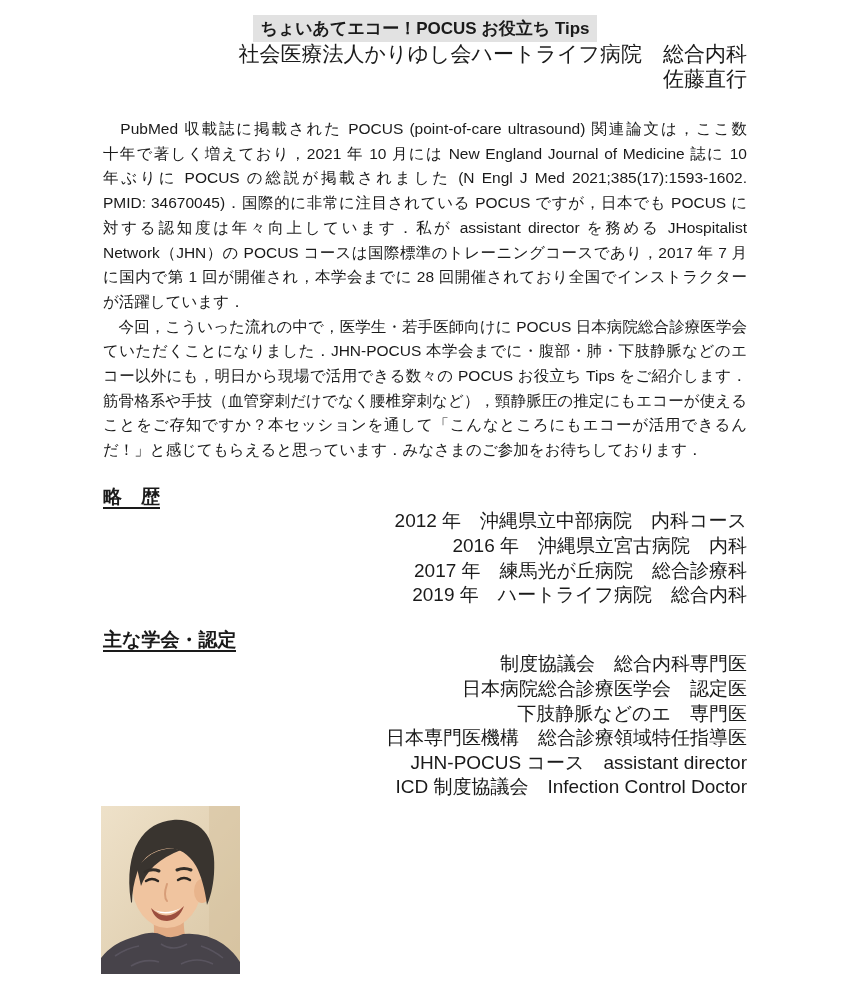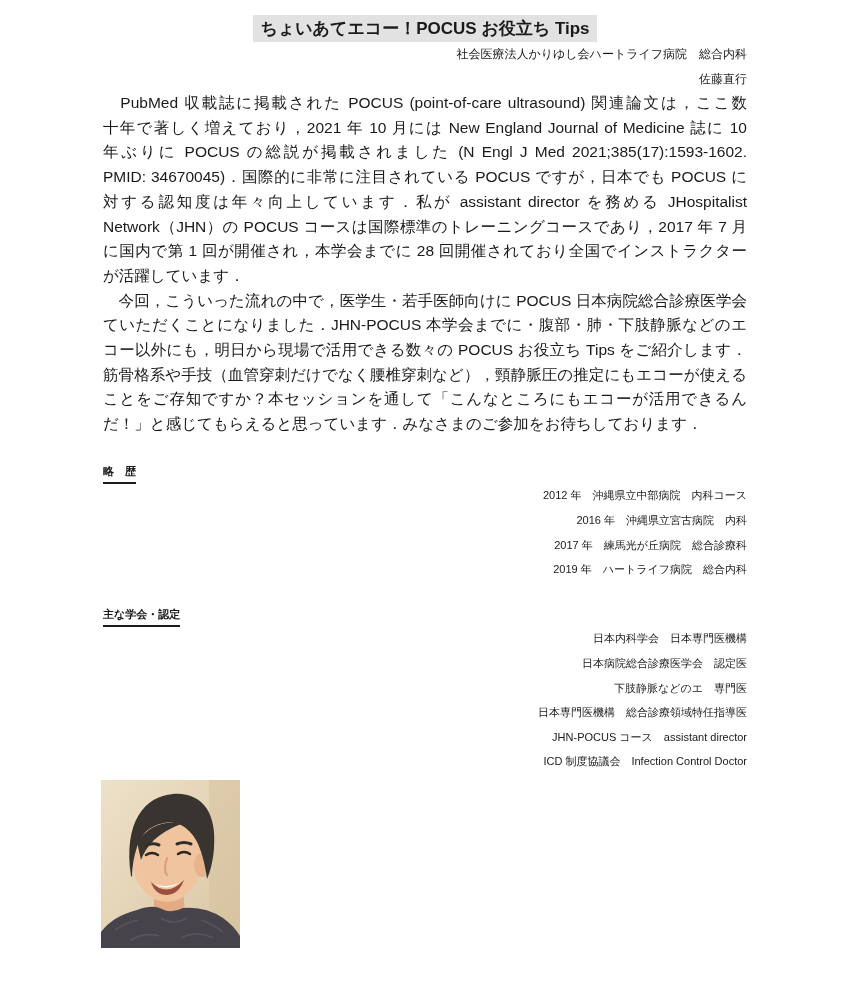--- a/index.html
+++ b/index.html
@@ -13,30 +13,30 @@
   }
   .page { position: absolute; left: 103px; top: 15px; width: 644px; }
 
   .title-row { text-align: center; height: 27px; text-decoration: underline; }
   .doc-title {
     display: inline-block;
     background: var(--highlight, #e2e2e2);
     font-weight: 700; font-size: 17px; line-height: 27px;
     padding: 0 7px; white-space: nowrap;
   }
-  .affiliation, .author { text-align: right; font-size: 12px; line-height: 24.5px; }
+  .affiliation, .author { text-align: right; font-size: 21px; line-height: 24.5px; }
 
-  .body-block { font-size: 15.5px; }
+  .body-block { margin-top: 26px; font-size: 15.5px; }
   .para .line {
     line-height: 24.7px; min-height: 24.7px;
     text-align: justify; text-align-last: justify;
   }
   .para .line:last-child { text-align-last: left; }
 
-  .section { font-size: 11px; }
+  .section { font-size: 19px; }
   .section.career { margin-top: 22px; }
   .section.societies { margin-top: 20px; }
   .heading-row { line-height: 24.6px; height: 24.6px; }
   .section-heading {
     display: inline-block; font-weight: 700;
     border-bottom: 2px solid var(--text, #1a1a1a);
     line-height: 21px;
   }
   .list-line { line-height: 24.6px; min-height: 24.6px; white-space: pre; text-align: right; }
 
@@ -90,21 +90,21 @@
         <div class="list-line">2019 年　ハートライフ病院　総合内科</div>
       </div>
   </div>
 
   <div class="section societies">
     <div class="heading-row">
       <span class="section-heading">主な学会・認定</span>
     </div>
     <div>
 
-    <div class="list-line">日本内科学会　日本専門医機構</div>
+    <div class="list-line">制度協議会　総合内科専門医</div>
         <div class="list-line">日本病院総合診療医学会　認定医</div>
         <div class="list-line">下肢静脈などのエ　専門医</div>
         <div class="list-line">日本専門医機構　総合診療領域特任指導医</div>
         <div class="list-line">JHN-POCUS コース　assistant director</div>
         <div class="list-line">ICD 制度協議会　Infection Control Doctor</div>
       </div>
   </div>
 
   <div class="photo-wrap">
     <svg width="139" height="168" viewBox="0 0 139 168" aria-hidden="true">

